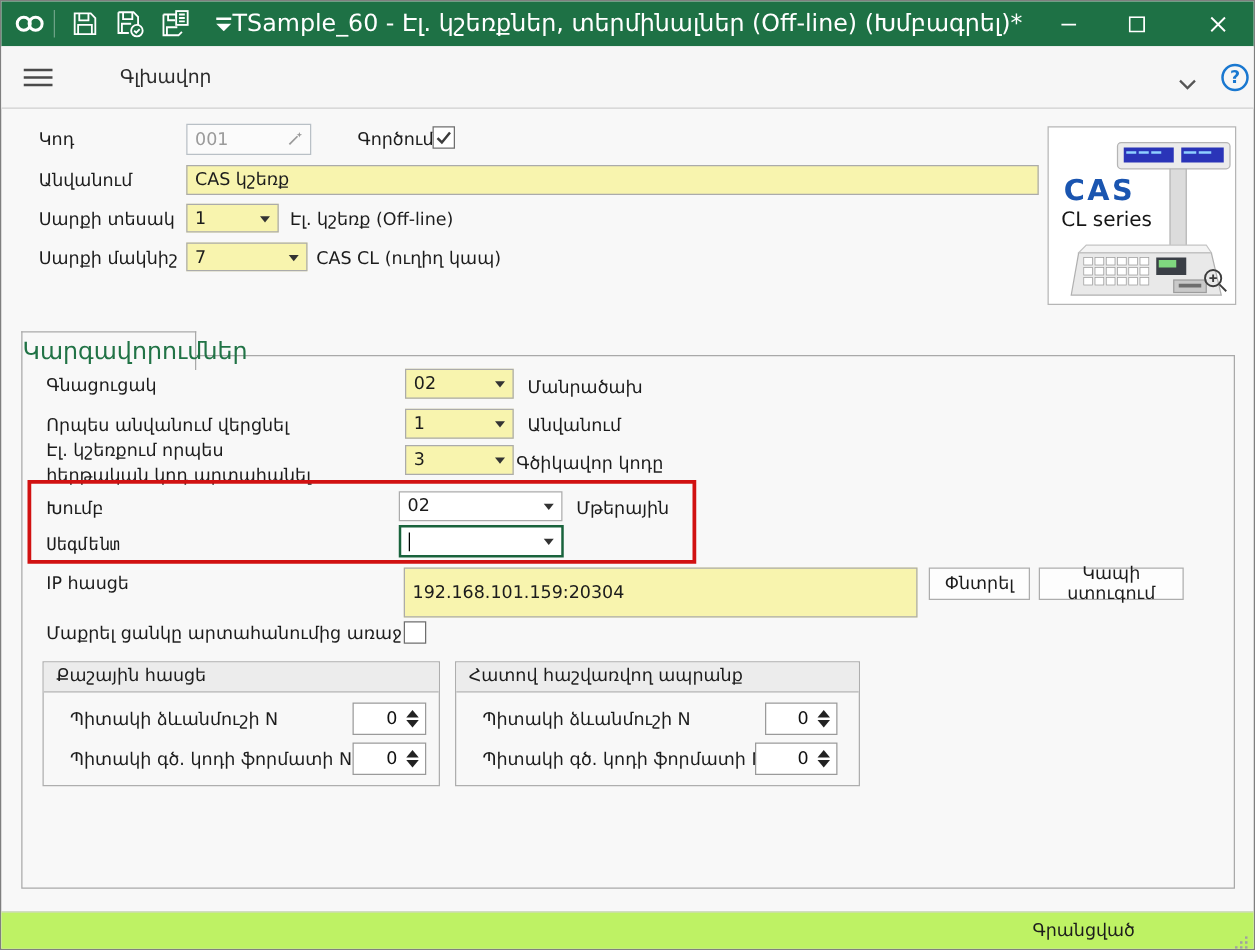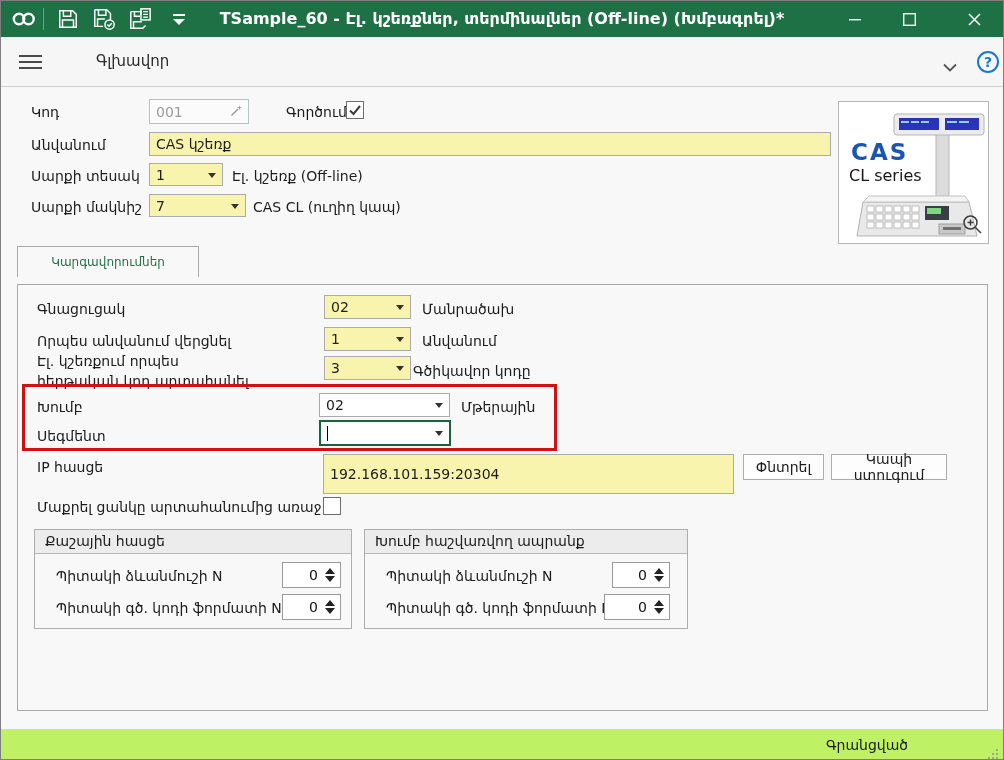--- a/index.html
+++ b/index.html
@@ -6,21 +6,21 @@
   html,body { background:#cfcfcf; }
   body { font-family:"DejaVu Sans", sans-serif; }
   .window{ position:relative; width:1004px; height:760px; background:#f8f8f8;
            border:1px solid #7f7f7f; overflow:hidden; }
 
   
   .titlebar{ position:absolute; left:0; top:0; width:100%; height:36px; background:#1e7145; }
   .titlebar .sep{ position:absolute; left:42px; top:7px; width:1px; height:22px; background:rgba(255,255,255,.35); }
   .tb-icon{ position:absolute; top:6px; width:26px; height:24px; display:flex; align-items:center; justify-content:center; cursor:pointer; }
   .title-text{ position:absolute; left:0; top:0; width:100%; height:36px; line-height:36px;
-               text-align:center; color:#ffffff; font-size:16px;font-weight:bold; }
+               text-align:center; color:#ffffff; font-size:19px; }
   .win-btn{ position:absolute; top:0; width:48px; height:36px; display:flex; align-items:center; justify-content:center; cursor:pointer; }
 
   
   .ribbon{ position:absolute; left:0; top:36px; width:100%; height:50px; background:#f6f6f6; border-bottom:1px solid #cfcfcf; }
   .hamburger{ position:absolute; left:18px; top:18px; width:23px; height:15px; cursor:pointer; }
   .hamburger i{ display:block; height:2px; background:#4a4a4a; margin-bottom:4px; }
   .ribbon-tab{ position:absolute; left:95px; top:15px; font-size:15px; color:#2b2b2b; cursor:pointer; }
   .ribbon-chevron{ position:absolute; left:942px; top:20px; cursor:pointer; }
   .help-btn{ position:absolute; left:976px; top:14px; width:22px; height:22px; border:2px solid #1a78d0;
              border-radius:50%; color:#1a78d0; font-size:14px; font-weight:bold; text-align:center; line-height:18px; cursor:pointer; }
@@ -42,23 +42,23 @@
         color:#1c1c1c; display:flex; align-items:center; justify-content:center; cursor:pointer; font-family:inherit; }
   .spinner{ position:absolute; height:26px; border:1px solid #9a9a9a; background:#fff; }
   .spinner .num{ position:absolute; right:22px; top:50%; transform:translateY(-50%); font-size:14px; color:#111; }
   .spin-up,.spin-down{ position:absolute; right:5px; width:0; height:0; border-left:5px solid transparent;
                        border-right:5px solid transparent; cursor:pointer; }
   .spin-up{ top:5px; border-bottom:6px solid #222; }
   .spin-down{ bottom:5px; border-top:6px solid #222; }
 
   
   .tab-panel{ position:absolute; left:16px; top:283px; width:971px; height:427px; border:1px solid #a9a9a9; background:#f8f8f8; }
-  .tab-head{ position:absolute; left:16px; top:245px; width:182px; height:31px; background:#f8f8f8;
+  .tab-head{ position:absolute; left:16px; top:264px; width:140px; height:31px; background:#f8f8f8;
              border:1px solid #a9a9a9; border-bottom:none; z-index:2; text-align:center; line-height:30px;
-             font-size:12px; color:#217346; cursor:pointer; }
+             font-size:19px; color:#217346; cursor:pointer; }
 
   .red-rect{ position:absolute; left:21px; top:383px; width:535px; height:67px; border:3px solid #d11111; z-index:3; pointer-events:none; }
 
   
   .groupbox{ position:absolute; top:528px; height:100px; border:1px solid #aeaeae; background:#f8f8f8; }
   .groupbox .gb-title{ height:24px; background:#ececec; border-bottom:1px solid #b6b6b6; font-size:14px;
                        color:#1c1c1c; line-height:23px; padding-left:10px; }
 
   
   .product-box{ position:absolute; left:837px; top:100px; width:151px; height:143px; background:#ffffff;
@@ -257,21 +257,21 @@
 
   <div class="red-rect"></div>
 
   <div class="label" style="left:36px;top:398px;">Խումբ</div>
   <div class="field" style="left:318px;top:392px;width:131px;height:24px;">
     <span class="val">02</span>
     <span class="combo-arrow"></span>
   </div>
   <div class="label" style="left:460px;top:398px;">Մթերային</div>
 
-  <div class="label" style="left:36px;top:427px;">Սեգմենտ</div>
+  <div class="label" style="left:36px;top:427px;font-family:Liberation Mono, monospace;">Սեգմենտ</div>
   <div class="field focus-combo" style="left:318px;top:419px;width:132px;height:26px;">
     <span class="caret"></span>
     <span class="val"></span>
     <span class="combo-arrow"></span>
   </div>
 
   <div class="label" style="left:36px;top:458px;">IP հասցե</div>
   <div class="field yellow" style="left:322px;top:453px;width:411px;height:40px;">
     <span class="val">192.168.101.159:20304</span>
   </div>
@@ -293,21 +293,21 @@
     <span class="spin-down"></span>
   </div>
   <div class="label" style="left:55px;top:599px;">Պիտակի գծ. կոդի ֆորմատի N</div>
   <div class="spinner" style="left:281px;top:593px;width:59px;">
     <span class="num">0</span>
     <span class="spin-up"></span>
     <span class="spin-down"></span>
   </div>
 
   <div class="groupbox" style="left:363px;width:324px;">
-    <div class="gb-title">Խումբ հաշվառվող ապրանք</div>
+    <div class="gb-title">Հատով հաշվառվող ապրանք</div>
   </div>
   <div class="label" style="left:385px;top:567px;">Պիտակի ձևանմուշի N</div>
   <div class="spinner" style="left:611px;top:561px;width:58px;">
     <span class="num">0</span>
     <span class="spin-up"></span>
     <span class="spin-down"></span>
   </div>
   <div class="label" style="left:385px;top:599px;">Պիտակի գծ. կոդի ֆորմատի N</div>
   <div class="spinner" style="left:603px;top:593px;width:66px;">
     <span class="num">0</span>

